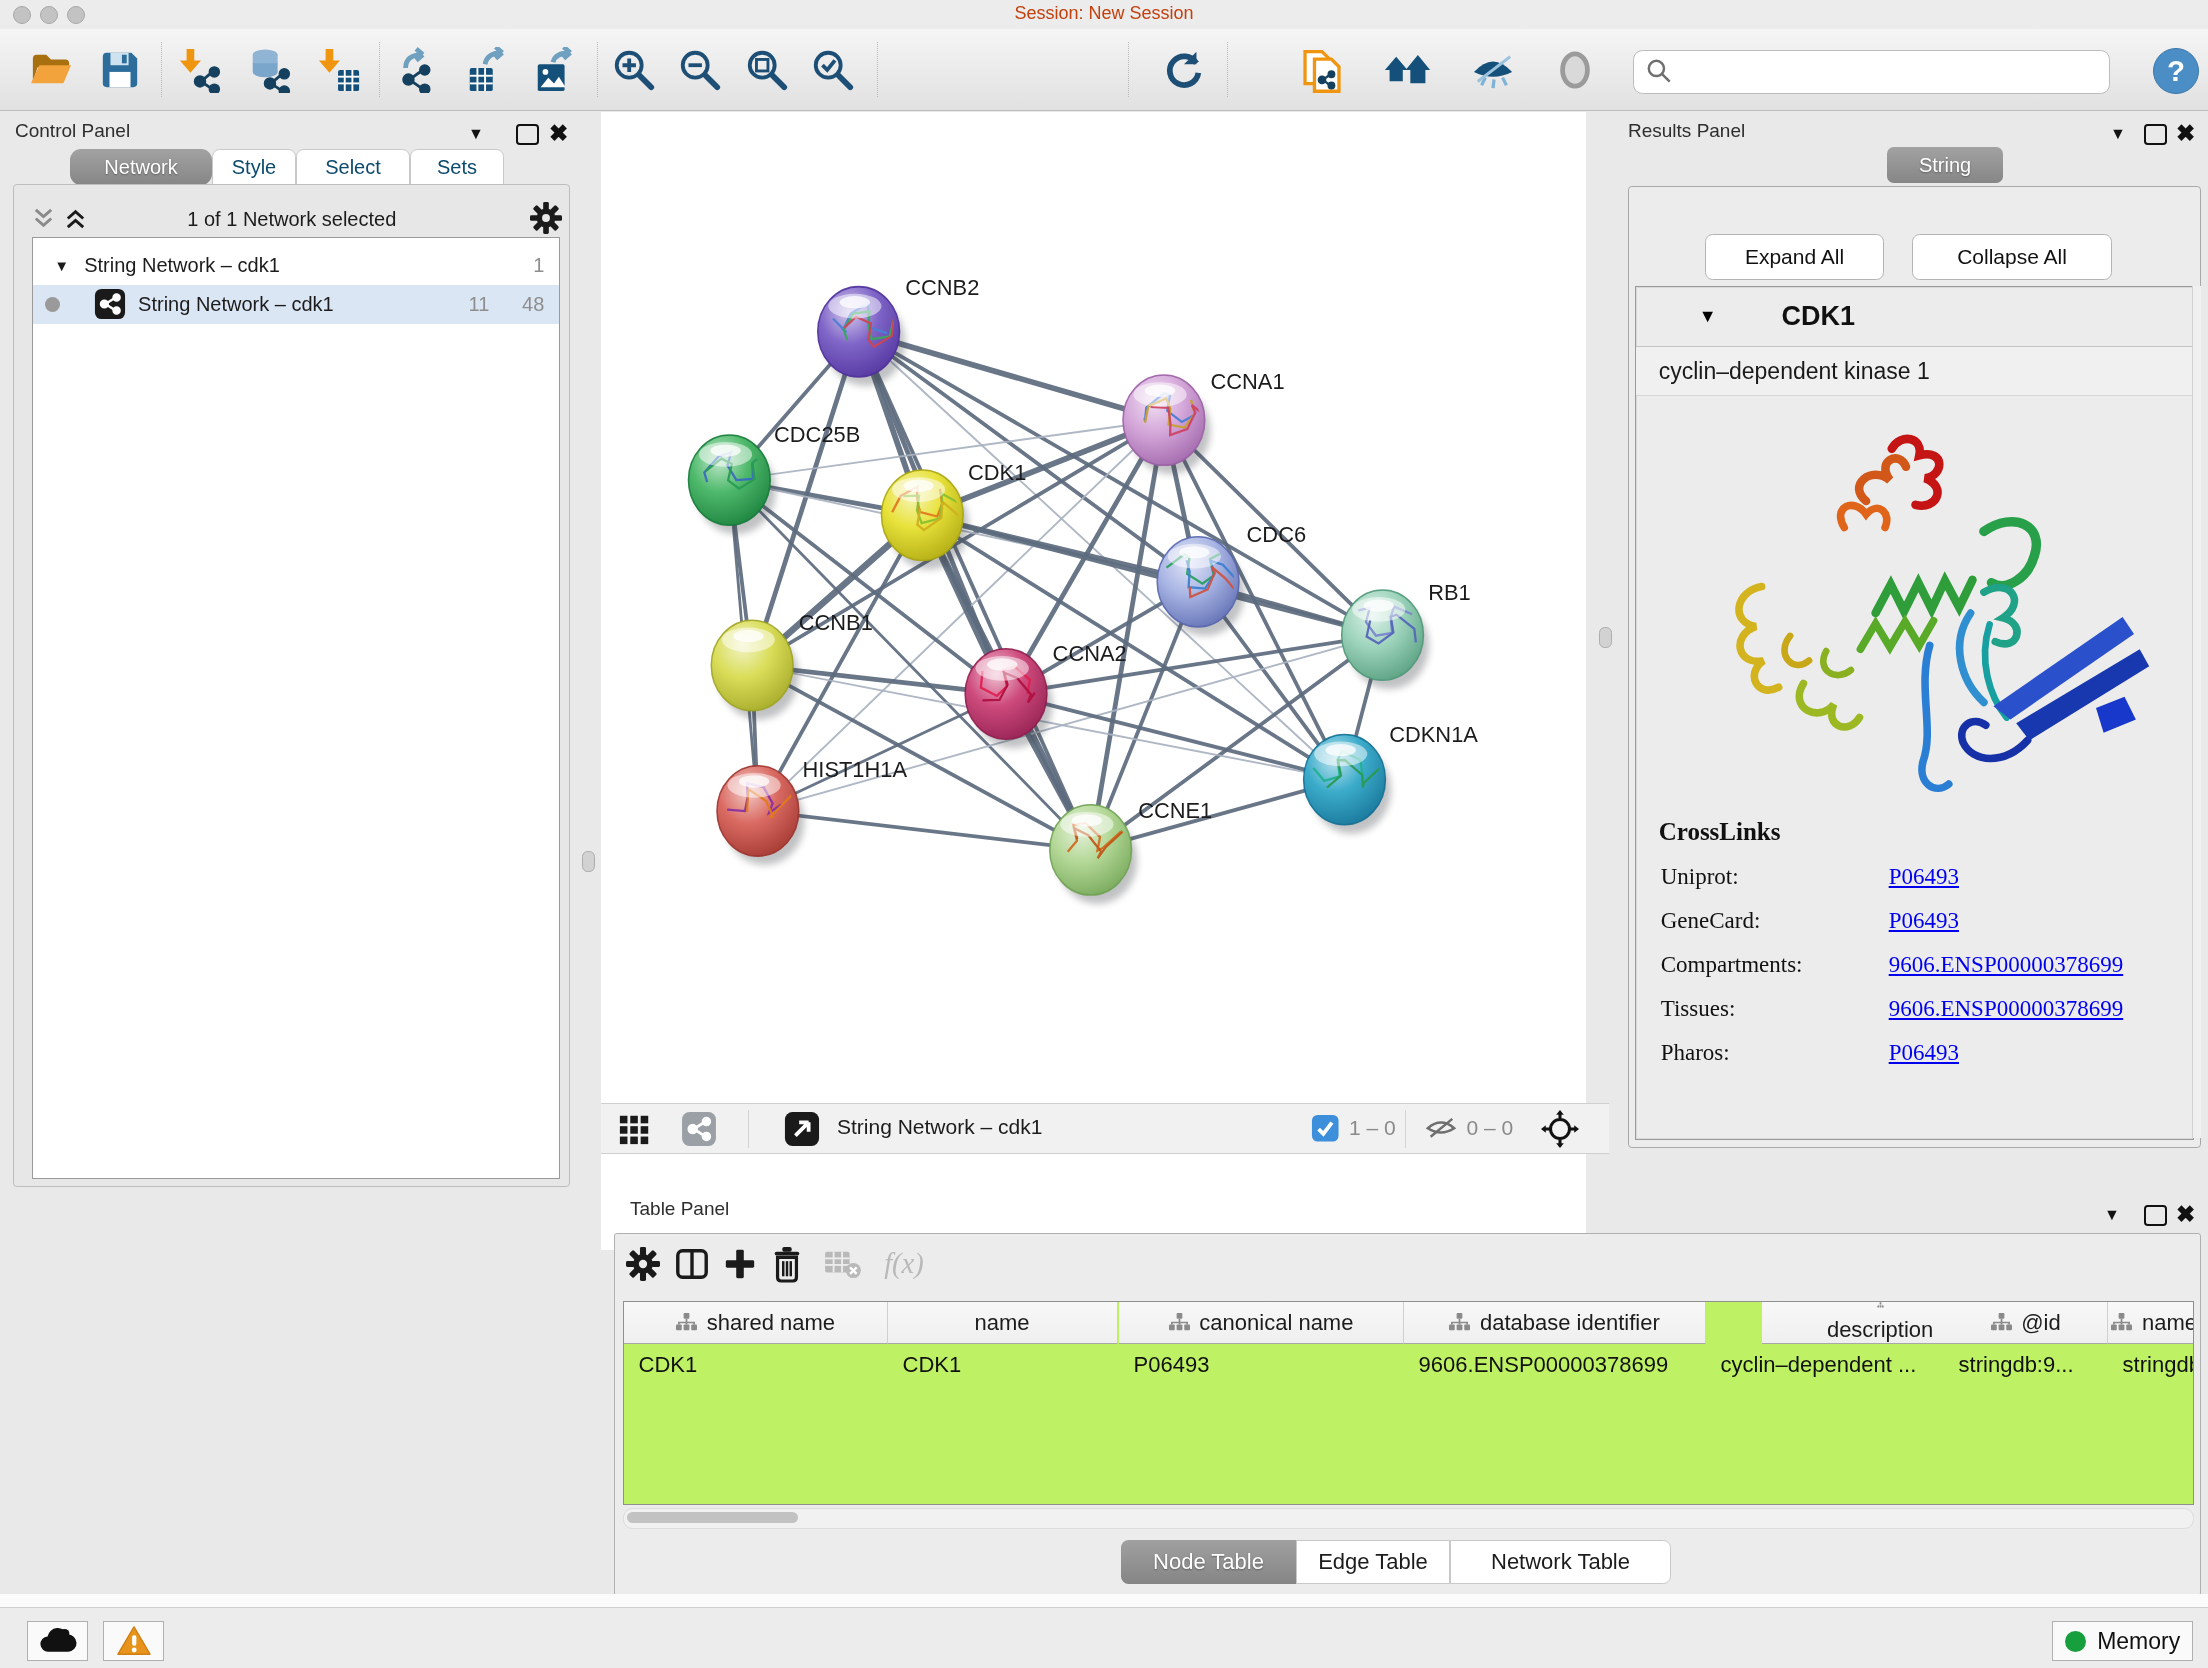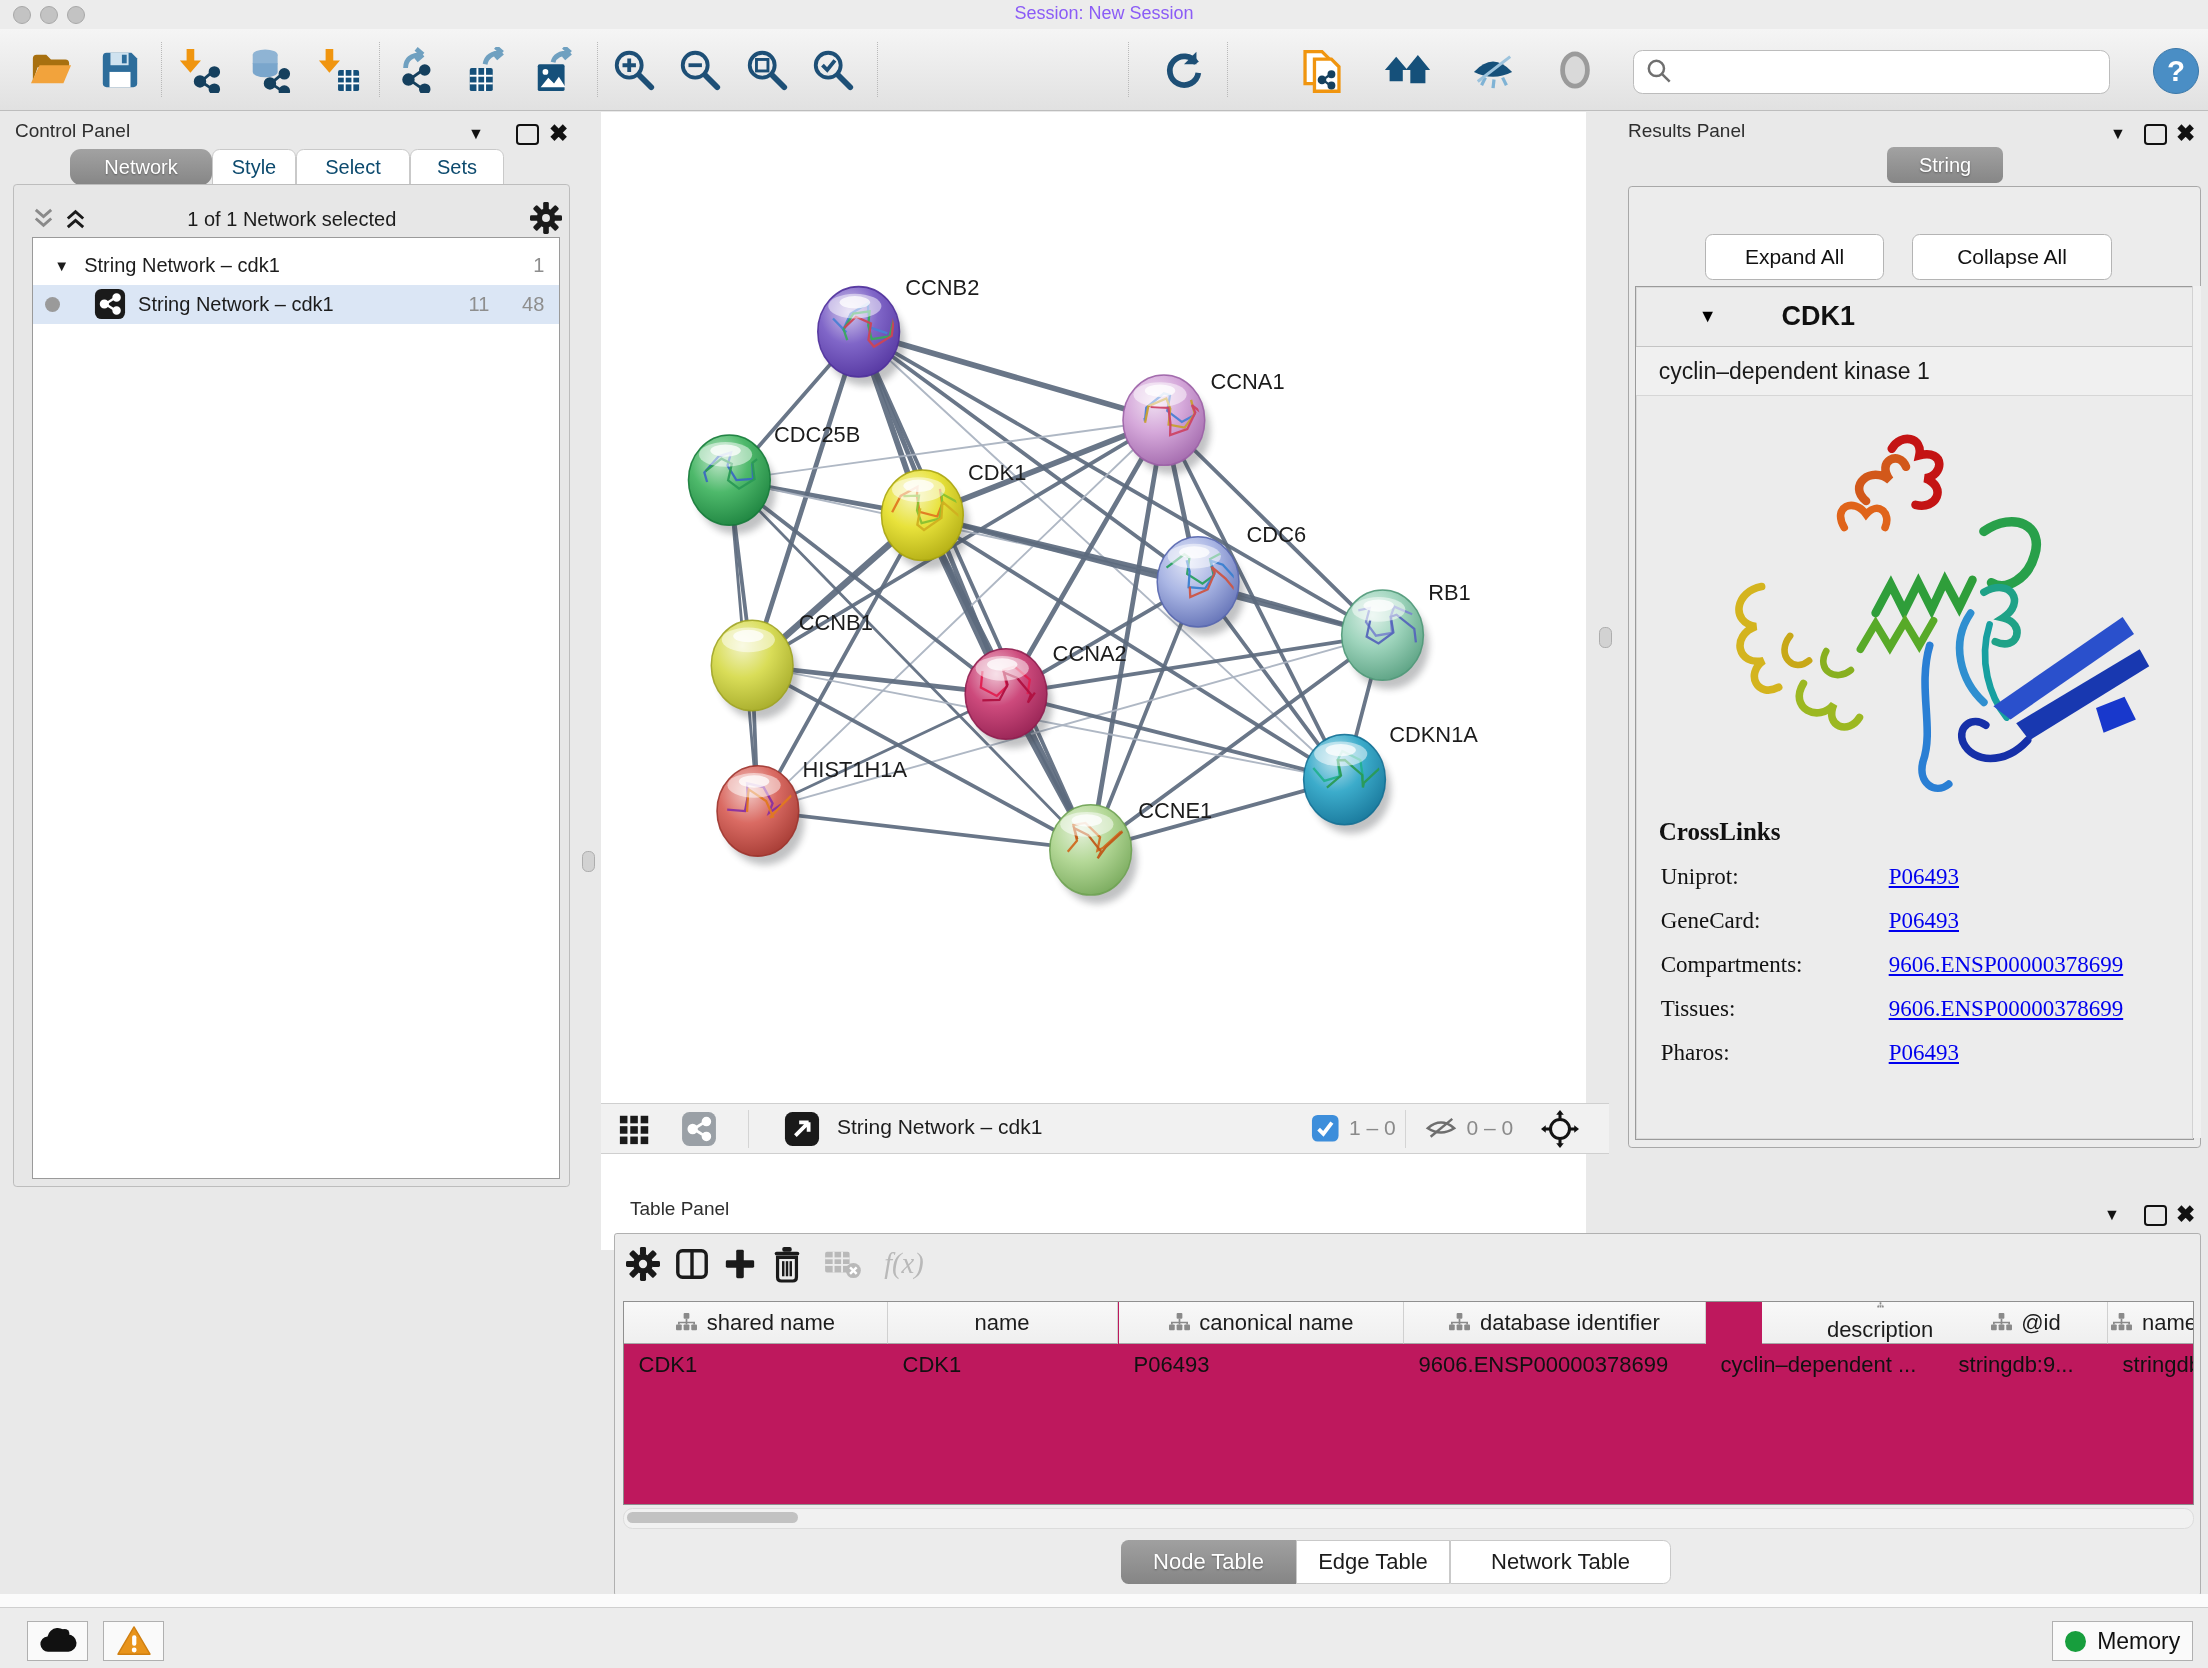--- a/index.html
+++ b/index.html
@@ -1,21 +1,21 @@
 <!DOCTYPE html>
 <html style="font-size:15px"><head>
 <meta charset="utf-8">
 <style>
   html,body{margin:0;padding:0;background:#e9e9e9;font-family:"Liberation Sans",sans-serif;}
   #app{position:relative;width:2208px;height:1668px;background:#e9e9e9;overflow:hidden;}
   .abs{position:absolute;}
   
   #titlebar{left:0;top:0;width:2208px;height:28.5px;background:#ececec;border-bottom:1px solid #d6d6d6;}
   .tl{position:absolute;top:5.7px;width:16px;height:16px;border-radius:50%;background:#c3c3c3;border:1px solid #a8a8a8;}
-  #win-title{position:absolute;top:2.9px;left:0;width:100%;text-align:center;font-size:18px;color:#8b5cf6;}
+  #win-title{position:absolute;top:2.9px;left:0;width:100%;text-align:center;font-size:18px;color:#c2410c;}
   
   #toolbar{left:0;top:28.5px;width:2208px;height:81px;background:linear-gradient(#f5f5f5,#e1e1e1);border-bottom:1px solid #bdbdbd;}
   .tbtn{position:absolute;top:17px;width:49px;height:49px;display:flex;align-items:center;justify-content:center;}
   .tsep{position:absolute;top:13.3px;width:0;height:55px;border-left:1.9px dotted #b9b9b9;}
   #search-box{position:absolute;left:1633px;top:21px;width:477px;height:44px;background:#fff;border:1.9px solid #bcbcbc;border-radius:9.5px;display:flex;align-items:center;padding-left:11.4px;box-sizing:border-box;}
   #help-btn{position:absolute;left:2153px;top:19px;width:46px;height:46px;border-radius:50%;background:#4a8ec5;color:#fff;font-size:29.5px;font-weight:bold;display:flex;align-items:center;justify-content:center;border:1.9px solid #3a77a8;box-sizing:border-box;}
   
   .panel-title{font-size:19px;color:#2e2e2e;}
   .caret{font-size:16px;color:#111;}
   .floatbox{width:19px;height:17px;border:2.9px solid #111;border-radius:3.8px;display:inline-block;}
@@ -36,21 +36,21 @@
   
   #rp-outer{left:1628px;top:186px;width:571px;height:960px;background:#ececec;border:1px solid #a8a8a8;border-radius:3.8px;}
   #rp-inner{position:absolute;left:5.7px;top:99px;width:557px;height:852px;background:#ececec;border:1px solid #9a9a9a;box-shadow:inset 0 0 0 1px #d9d9d9;}
   .rbtn{position:absolute;top:47px;height:44px;background:#fff;border:1px solid #b4b4b4;border-radius:7.6px;font-size:21px;color:#111;display:flex;align-items:center;justify-content:center;}
   #crosslinks{font-family:"Liberation Serif",serif;color:#111;}
   .xl-row{display:flex;height:44px;align-items:center;font-size:23px;}
   .xl-label{width:228px;padding-left:25px;}
   .xl-link{color:#0000ee;text-decoration:underline;}
   
   #tp-outer{left:614px;top:1233px;width:1585px;height:361px;background:#ececec;border:1px solid #b0b0b0;border-radius:2.9px;}
-  #nodetable{position:absolute;left:7.6px;top:67px;width:1569px;height:202px;background:#be185d;border:1px solid #8f8f8f;overflow:hidden;}
+  #nodetable{position:absolute;left:7.6px;top:67px;width:1569px;height:202px;background:#bef264;border:1px solid #8f8f8f;overflow:hidden;}
   .th{position:absolute;top:0;height:42px;background:linear-gradient(#f8f8f8,#efefef);border-right:1px solid #d0d0d0;border-bottom:1.9px solid #a8a8a8;display:flex;align-items:center;justify-content:center;gap:8.6px;font-size:22px;color:#1c1c1c;box-sizing:border-box;}
   .td{position:absolute;top:44px;height:38px;display:flex;align-items:center;padding-left:15px;font-size:22px;color:#111;box-sizing:border-box;}
   .btab{position:absolute;top:0;height:44px;display:flex;align-items:center;justify-content:center;font-size:22px;box-sizing:border-box;}
   
   #statusbar{left:0;top:1607px;width:2208px;height:61px;background:#ececec;border-top:1px solid #cfcfcf;}
   .sbtn{position:absolute;top:13.3px;width:59px;height:38px;background:#fafafa;border:1.9px solid #b0b0b0;display:flex;align-items:center;justify-content:center;}
   #memory-btn{position:absolute;left:2052px;top:13.3px;width:139px;height:38px;background:#fafafa;border:1.9px solid #b0b0b0;display:flex;align-items:center;justify-content:center;gap:11.4px;font-size:23px;color:#111;}
   .dot-green{width:21px;height:21px;border-radius:50%;background:#179e3d;}
   svg{display:block;}
 </style>

